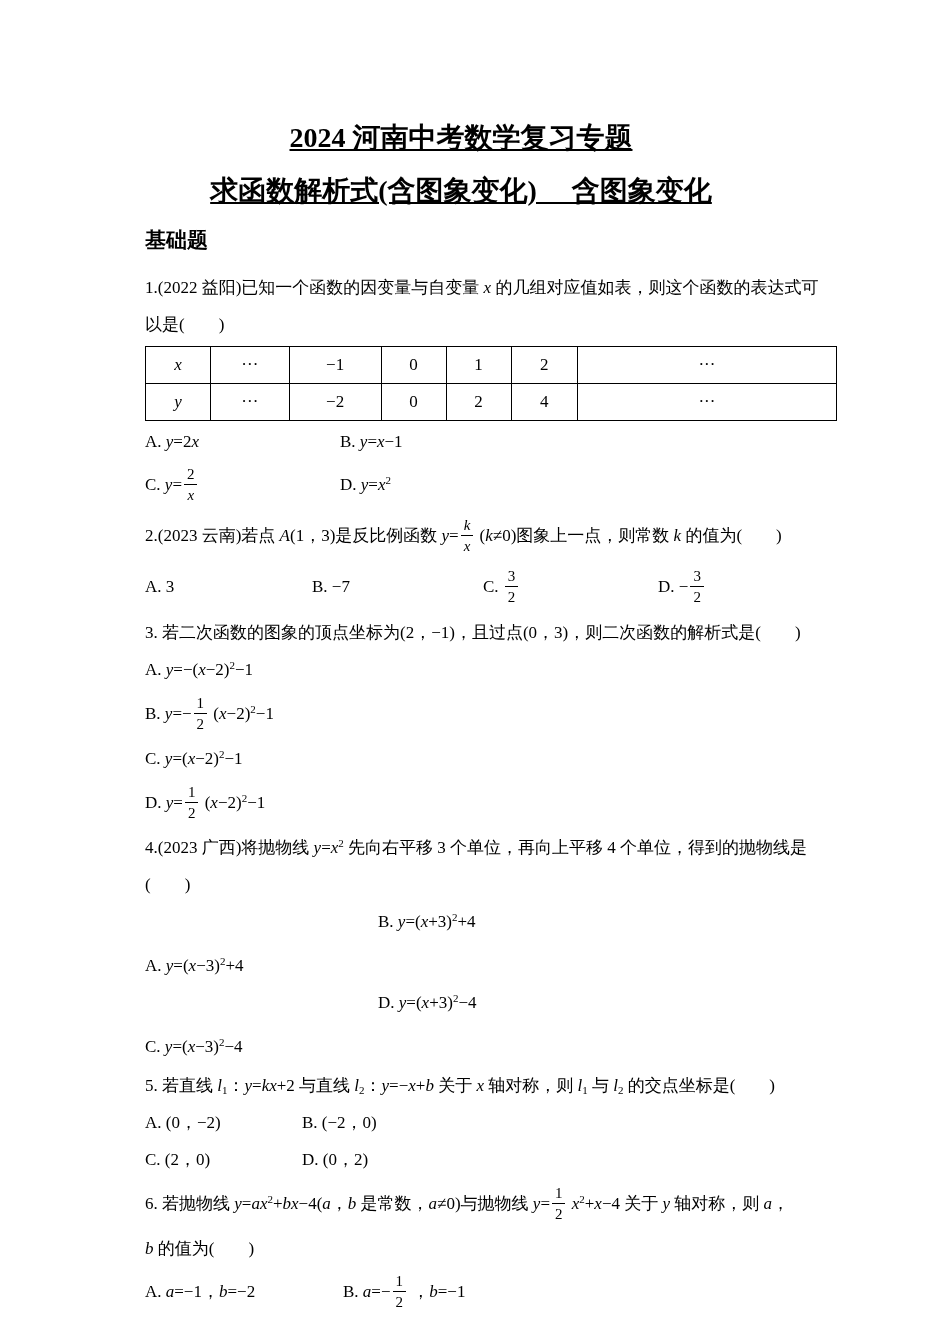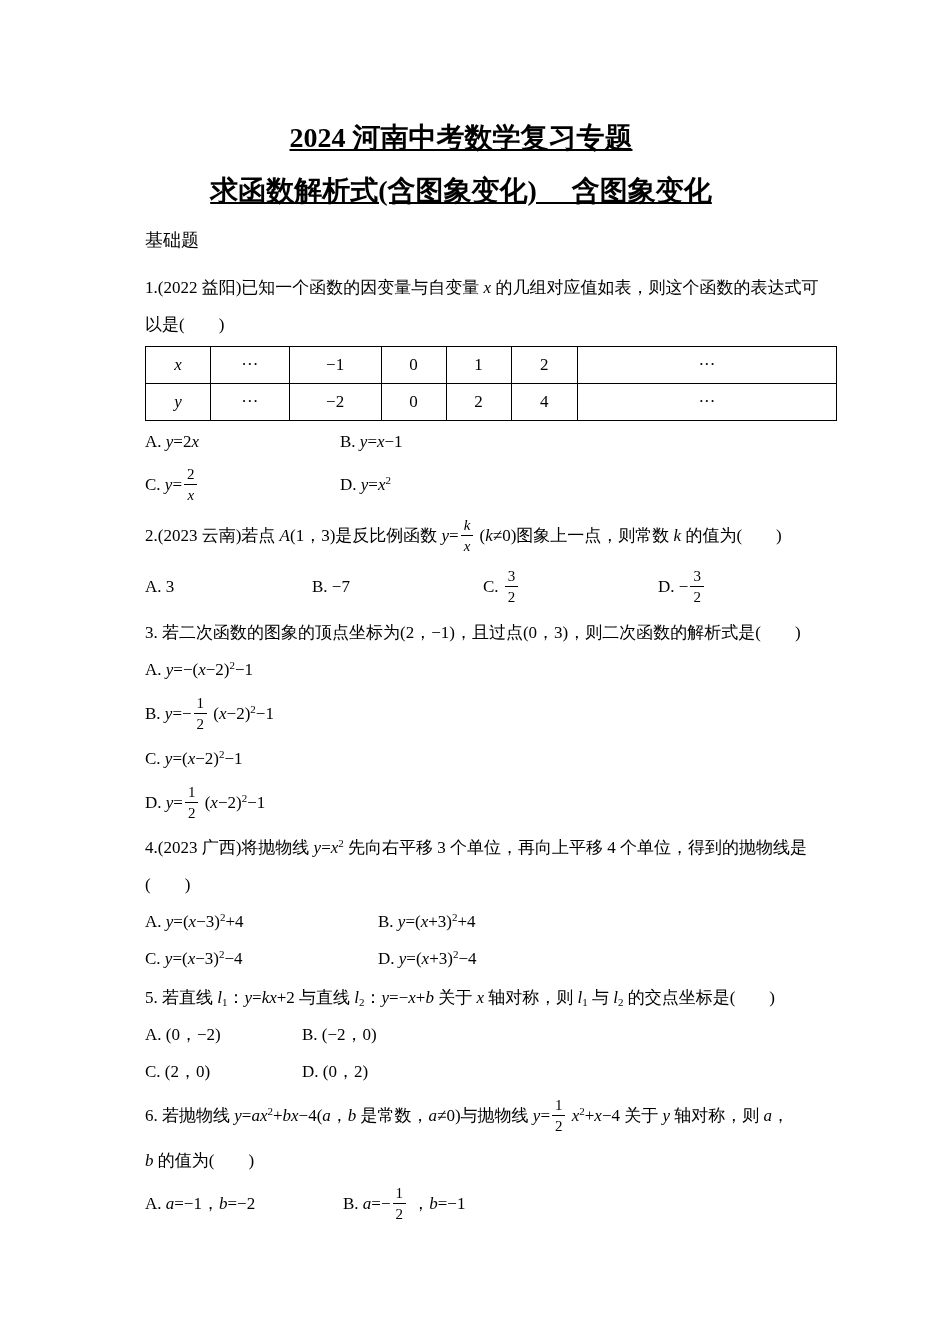--- a/index.html
+++ b/index.html
@@ -10,29 +10,29 @@
   }
   .page{padding-top:118px;padding-left:145px;width:692px;}
   .titlewrap{margin-left:-30px;width:692px;}
   .title{
     text-align:center;font-weight:bold;font-size:28px;line-height:40px;
     font-family:"Liberation Serif","DejaVu Serif",serif;white-space:nowrap;text-decoration:underline;
   }
   .subtitle{margin-top:13px;}
   .section{
     margin-top:12px;font-family:"Liberation Sans","DejaVu Sans",sans-serif;
-    font-weight:400;font-size:18px;line-height:34px;
+    font-weight:700;font-size:21px;line-height:34px;
   }
   .line{font-size:17px;line-height:37px;white-space:nowrap;}
   .fline{font-size:17px;line-height:52px;white-space:nowrap;}
   .optrow{display:flex;font-size:17px;line-height:37px;white-space:nowrap;}
   .optrow.tall{line-height:50px;}
   .opt{display:inline-block;}
   .wq1{width:195px;}
-  .wq4{width:233px;}
+  .wq4{width:233px;margin-top:44px;}
   .wq5{width:157px;}
   .wq6{width:198px;}
   .q2a{width:167px;}
   .q2b{width:171px;}
   .q2c{width:175px;}
   .mt2{margin-top:2px;}
   .mt12{margin-top:12px;}
   table.vals{border-collapse:collapse;width:692px;table-layout:fixed;margin-top:3px;}
   .vals td{
     border:1.4px solid #000;height:36px;text-align:center;

